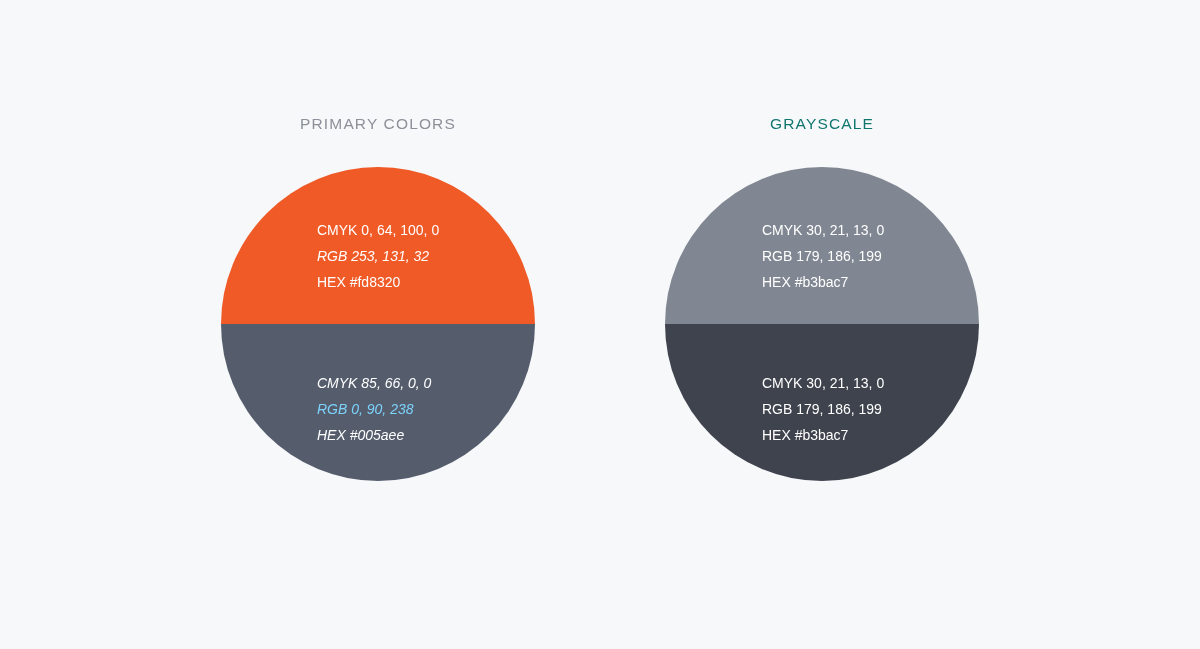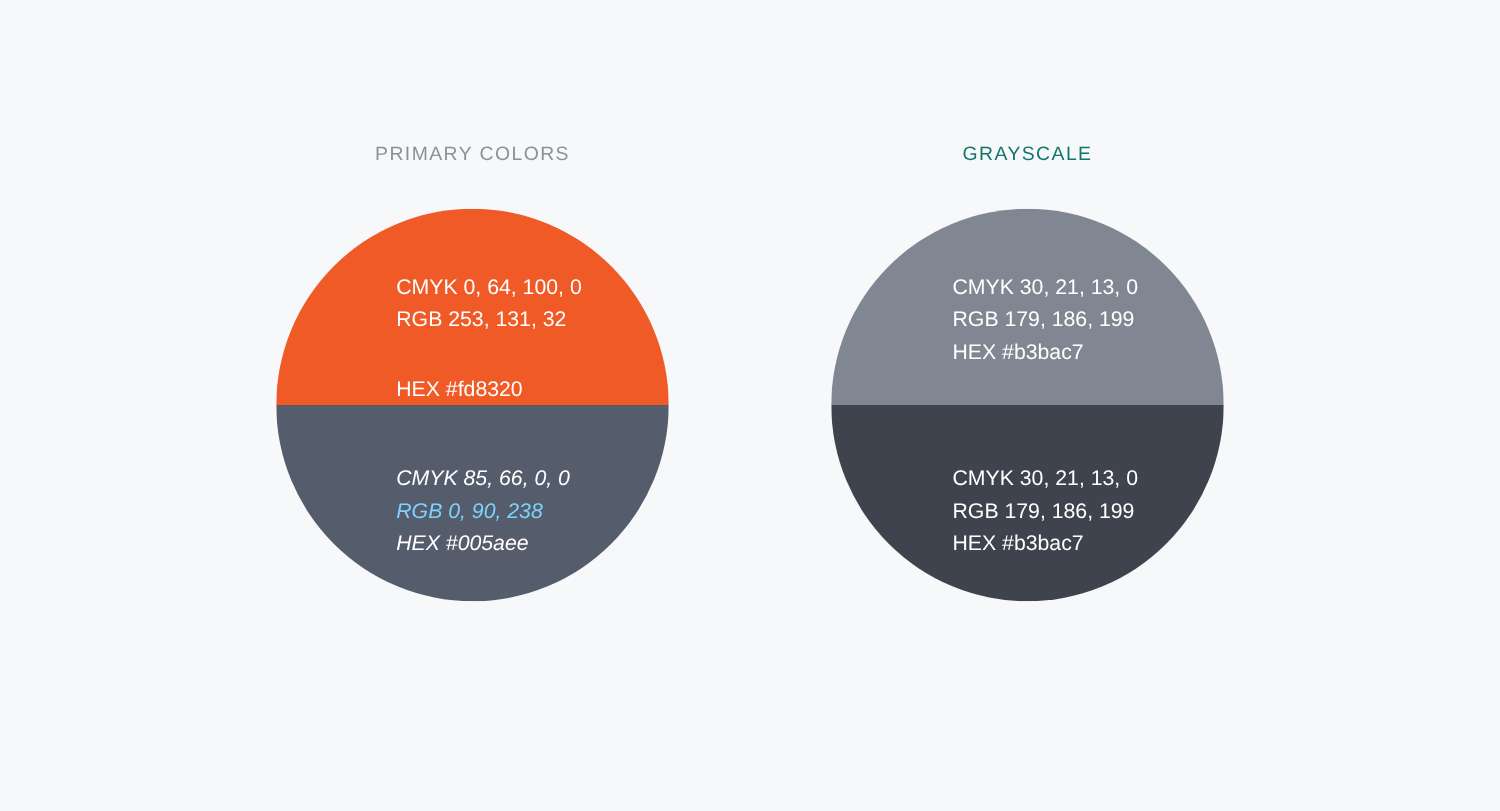--- a/index.html
+++ b/index.html
@@ -69,21 +69,21 @@
 
   .swatch-lines {
     position: absolute;
     left: 96px;
     width: 230px;
   }
   .half.top .swatch-lines { top: 50px; }
   .half.bottom .swatch-lines { top: 46px; }
 
   .swatch-line {
-    font-size: 17px;
+    font-size: 14px;
     line-height: 26px;
     color: #ffffff;
     white-space: nowrap;
     font-weight: 400;
   }
 
   
   .grayscale .half.top .swatch-lines { left: 97px; top: 50px; }
   .grayscale .half.bottom .swatch-lines { left: 97px; top: 46px; }
 </style>
@@ -93,22 +93,22 @@
 <div class="canvas">
 
   <div class="swatch-group primary">
     <div class="group-title" style="color: rgb(139, 144, 153);">PRIMARY COLORS</div>
 
     <div class="circle">
 
       <div class="half top" style="background: rgb(240, 90, 38);">
         <div class="swatch-lines">
           <div class="swatch-line" style="color: rgb(255, 255, 255);">CMYK 0, 64, 100, 0</div>
-          <div class="swatch-line" style="color: rgb(255, 255, 255);">RGB 253, 131, 32</div>
-          <div class="swatch-line" style="color: rgb(255, 255, 255); margin-top: 30px;">HEX #fd8320</div>
+          <div class="swatch-line" style="color: rgb(255, 255, 255); font-style: italic;">RGB 253, 131, 32</div>
+          <div class="swatch-line" style="color: rgb(255, 255, 255);">HEX #fd8320</div>
         </div>
       </div>
 
       <div class="half bottom" style="background: rgb(85, 93, 109); font-style: italic;">
         <div class="swatch-lines">
           <div class="swatch-line" style="color: rgb(255, 255, 255);">CMYK 85, 66, 0, 0</div>
           <div class="swatch-line" style="color: #7dd3fc;">RGB 0, 90, 238</div>
           <div class="swatch-line" style="color: rgb(255, 255, 255);">HEX #005aee</div>
         </div>
       </div>

